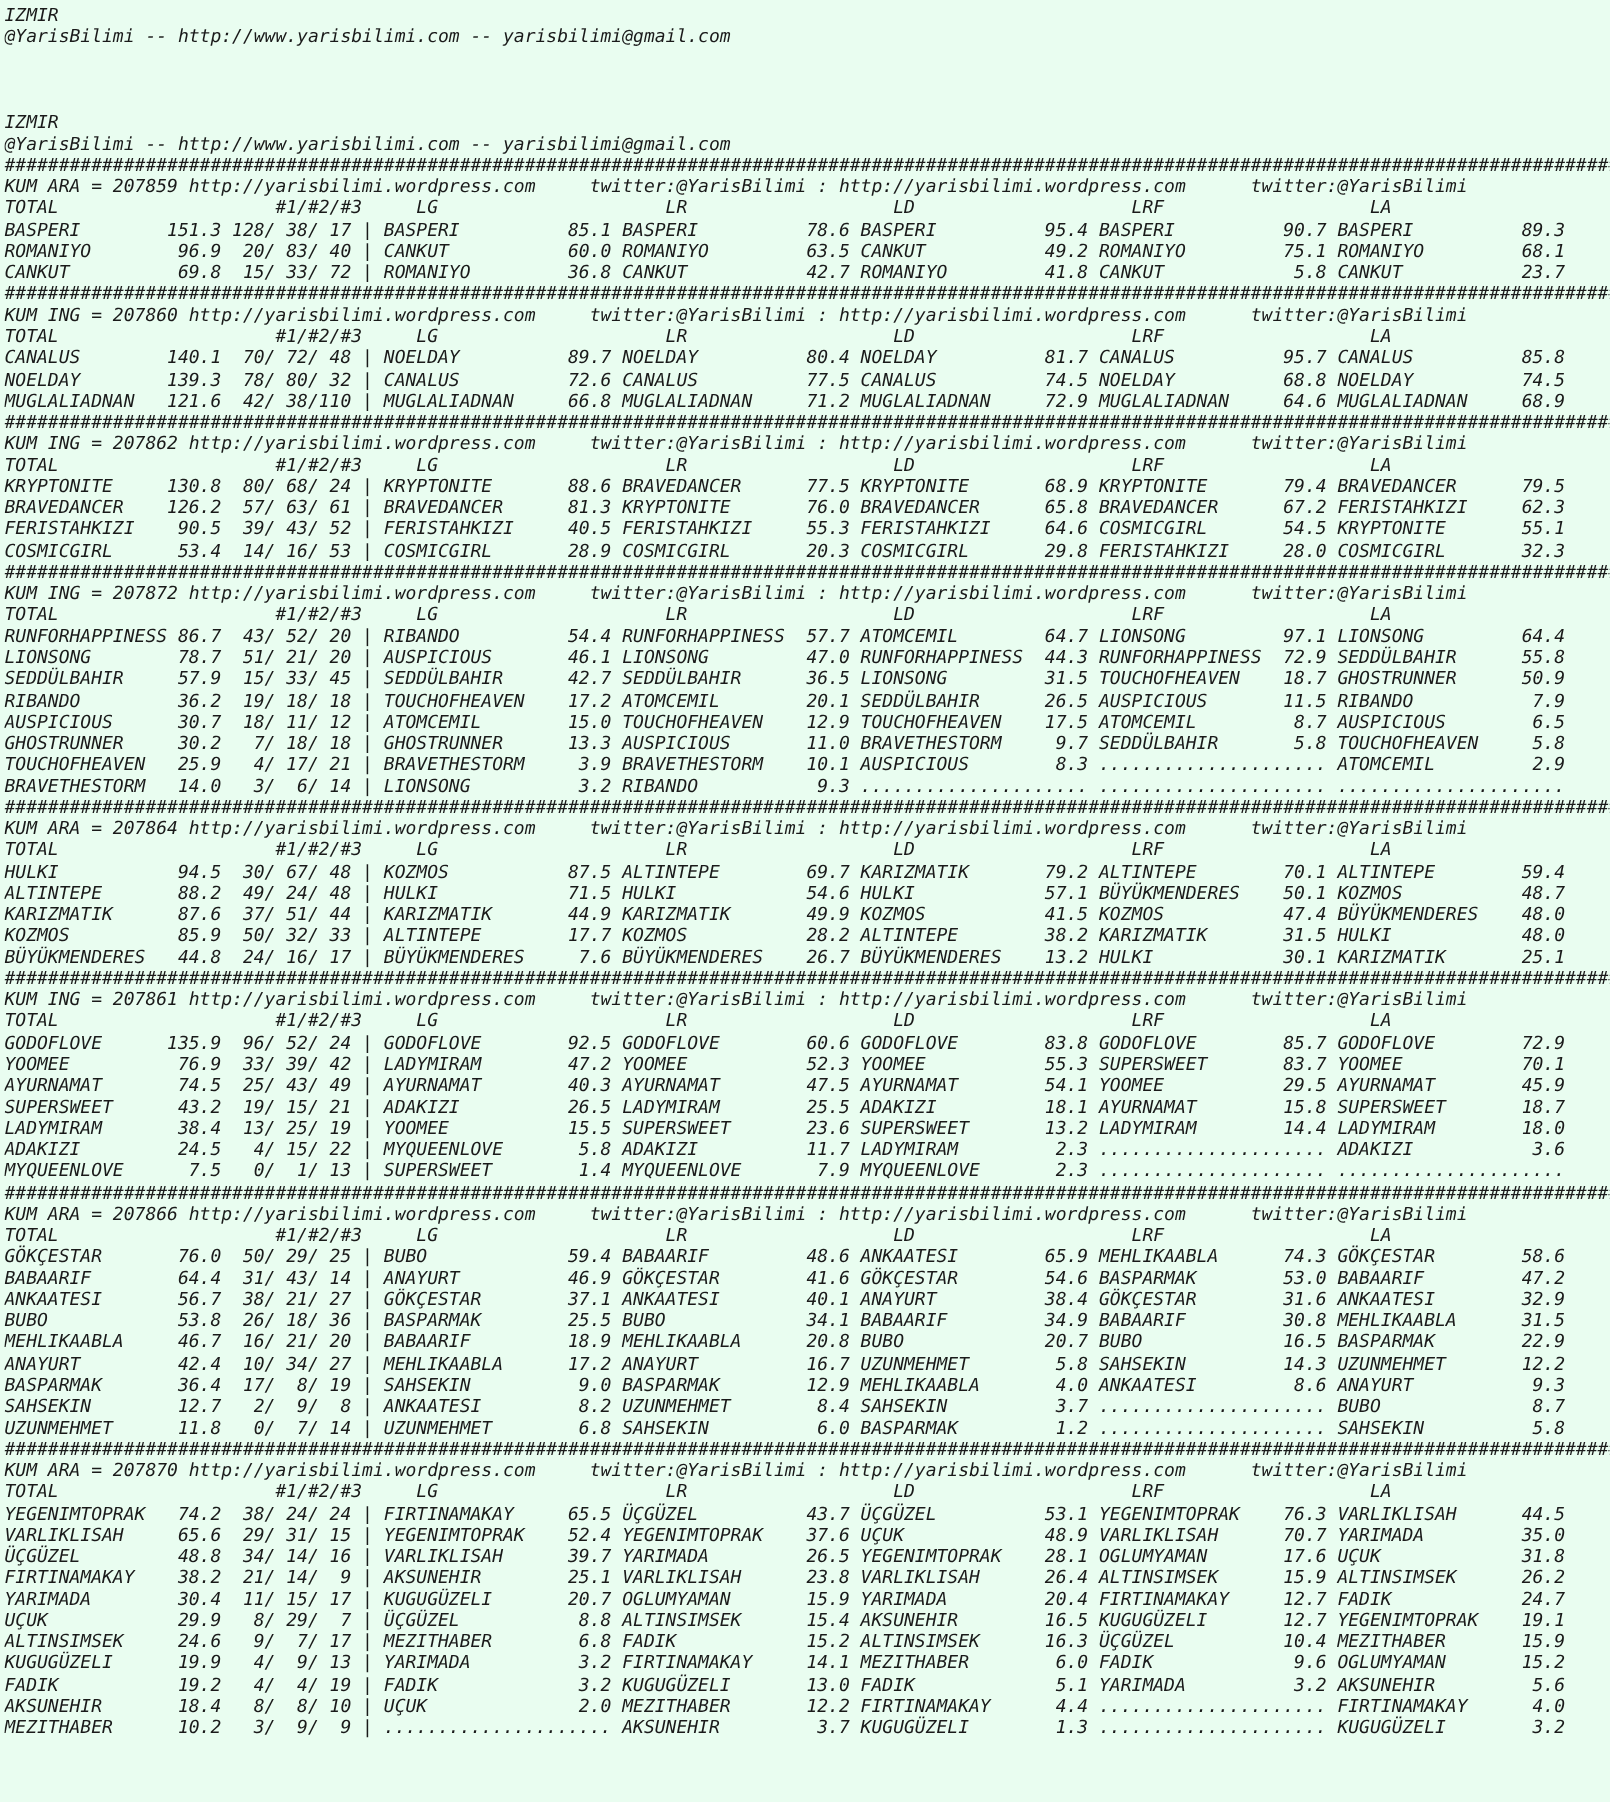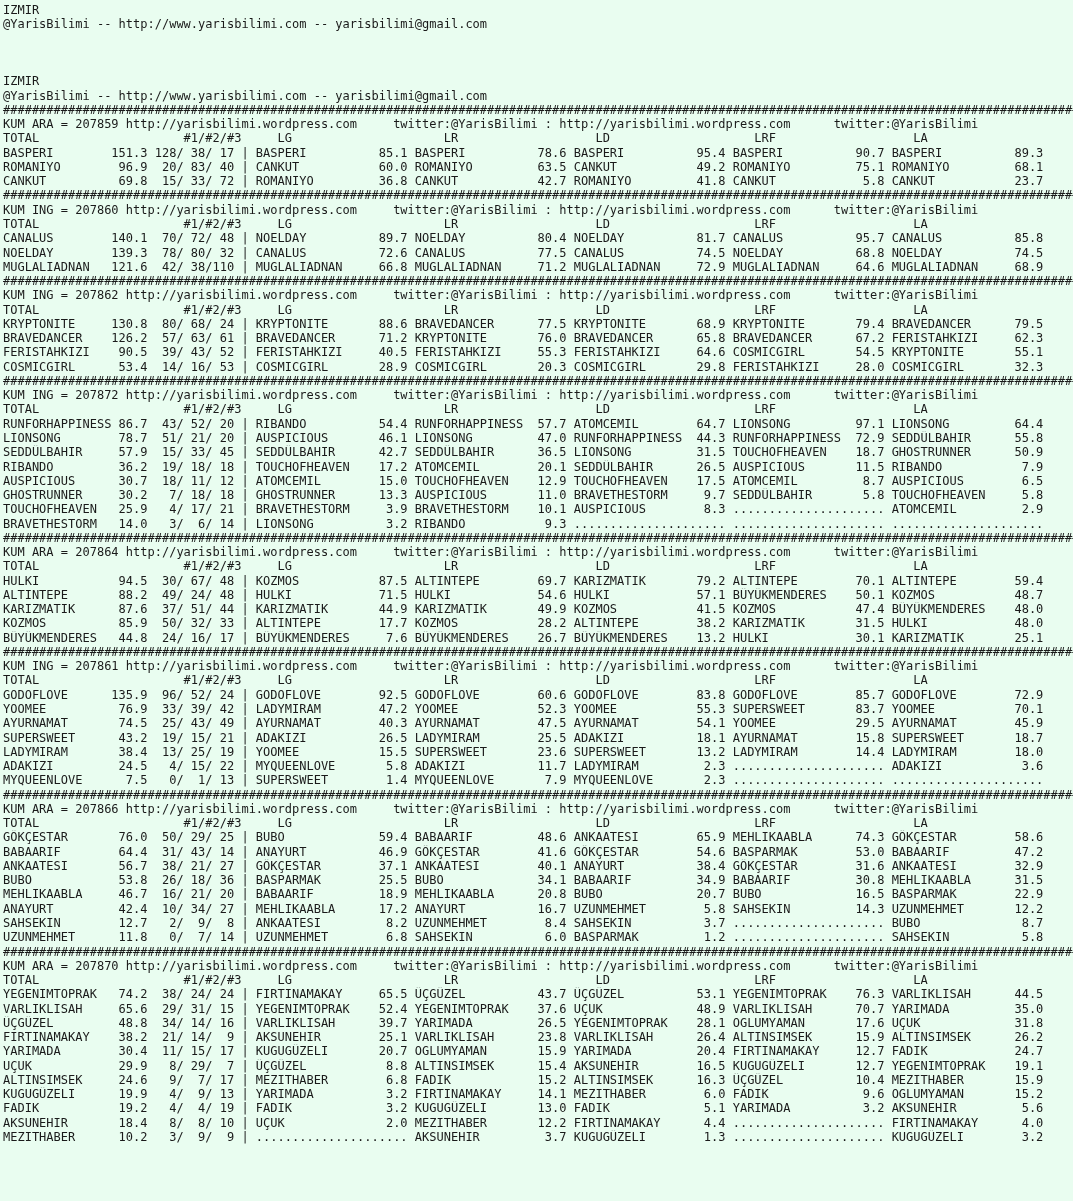--- a/index.html
+++ b/index.html
@@ -1,21 +1,21 @@
 <!DOCTYPE html>
 <html><head>
 <meta charset="utf-8">
 <style>
   html, body { margin: 0; padding: 0; }
   body {
     width: 1073px; height: 1201px;
     overflow: hidden;
     background: #e9fdf0;
   }
-  .page { width: 1073px; height: 1201px; overflow: hidden; }
+  .page { width: 1073px; height: 1201px; overflow: hidden; font-style: italic; }
   #report {
     font-family: "DejaVu Sans Mono", "Liberation Mono", monospace;
     font-size: 12px;
     color: #1a1a1a;
     padding: 3px 0 0 3px;
   }
   .line {
     height: 14.28px;
     line-height: 14.28px;
     white-space: pre;
@@ -44,21 +44,21 @@
         <div class="line">#####################################################################################################################################################</div>
         <div class="line">KUM ING = 207860 http://yarisbilimi.wordpress.com     twitter:@YarisBilimi : http://yarisbilimi.wordpress.com      twitter:@YarisBilimi</div>
         <div class="line">TOTAL                    #1/#2/#3     LG                     LR                   LD                    LRF                   LA    </div>
         <div class="line">CANALUS        140.1  70/ 72/ 48 | NOELDAY          89.7 NOELDAY          80.4 NOELDAY          81.7 CANALUS          95.7 CANALUS          85.8</div>
         <div class="line">NOELDAY        139.3  78/ 80/ 32 | CANALUS          72.6 CANALUS          77.5 CANALUS          74.5 NOELDAY          68.8 NOELDAY          74.5</div>
         <div class="line">MUGLALIADNAN   121.6  42/ 38/110 | MUGLALIADNAN     66.8 MUGLALIADNAN     71.2 MUGLALIADNAN     72.9 MUGLALIADNAN     64.6 MUGLALIADNAN     68.9</div>
         <div class="line">#####################################################################################################################################################</div>
         <div class="line">KUM ING = 207862 http://yarisbilimi.wordpress.com     twitter:@YarisBilimi : http://yarisbilimi.wordpress.com      twitter:@YarisBilimi</div>
         <div class="line">TOTAL                    #1/#2/#3     LG                     LR                   LD                    LRF                   LA    </div>
         <div class="line">KRYPTONITE     130.8  80/ 68/ 24 | KRYPTONITE       88.6 BRAVEDANCER      77.5 KRYPTONITE       68.9 KRYPTONITE       79.4 BRAVEDANCER      79.5</div>
-        <div class="line">BRAVEDANCER    126.2  57/ 63/ 61 | BRAVEDANCER      71.2 KRYPTONITE       76.0 BRAVEDANCER      65.8 BRAVEDANCER      67.2 FERISTAHKIZI     62.3</div>
+        <div class="line">BRAVEDANCER    126.2  57/ 63/ 61 | BRAVEDANCER      81.3 KRYPTONITE       76.0 BRAVEDANCER      65.8 BRAVEDANCER      67.2 FERISTAHKIZI     62.3</div>
         <div class="line">FERISTAHKIZI    90.5  39/ 43/ 52 | FERISTAHKIZI     40.5 FERISTAHKIZI     55.3 FERISTAHKIZI     64.6 COSMICGIRL       54.5 KRYPTONITE       55.1</div>
         <div class="line">COSMICGIRL      53.4  14/ 16/ 53 | COSMICGIRL       28.9 COSMICGIRL       20.3 COSMICGIRL       29.8 FERISTAHKIZI     28.0 COSMICGIRL       32.3</div>
         <div class="line">#####################################################################################################################################################</div>
         <div class="line">KUM ING = 207872 http://yarisbilimi.wordpress.com     twitter:@YarisBilimi : http://yarisbilimi.wordpress.com      twitter:@YarisBilimi</div>
         <div class="line">TOTAL                    #1/#2/#3     LG                     LR                   LD                    LRF                   LA    </div>
         <div class="line">RUNFORHAPPINESS 86.7  43/ 52/ 20 | RIBANDO          54.4 RUNFORHAPPINESS  57.7 ATOMCEMIL        64.7 LIONSONG         97.1 LIONSONG         64.4</div>
         <div class="line">LIONSONG        78.7  51/ 21/ 20 | AUSPICIOUS       46.1 LIONSONG         47.0 RUNFORHAPPINESS  44.3 RUNFORHAPPINESS  72.9 SEDDÜLBAHIR      55.8</div>
         <div class="line">SEDDÜLBAHIR     57.9  15/ 33/ 45 | SEDDÜLBAHIR      42.7 SEDDÜLBAHIR      36.5 LIONSONG         31.5 TOUCHOFHEAVEN    18.7 GHOSTRUNNER      50.9</div>
         <div class="line">RIBANDO         36.2  19/ 18/ 18 | TOUCHOFHEAVEN    17.2 ATOMCEMIL        20.1 SEDDÜLBAHIR      26.5 AUSPICIOUS       11.5 RIBANDO           7.9</div>
         <div class="line">AUSPICIOUS      30.7  18/ 11/ 12 | ATOMCEMIL        15.0 TOUCHOFHEAVEN    12.9 TOUCHOFHEAVEN    17.5 ATOMCEMIL         8.7 AUSPICIOUS        6.5</div>
@@ -85,20 +85,21 @@
         <div class="line">MYQUEENLOVE      7.5   0/  1/ 13 | SUPERSWEET        1.4 MYQUEENLOVE       7.9 MYQUEENLOVE       2.3 ..................... .....................</div>
         <div class="line">#####################################################################################################################################################</div>
         <div class="line">KUM ARA = 207866 http://yarisbilimi.wordpress.com     twitter:@YarisBilimi : http://yarisbilimi.wordpress.com      twitter:@YarisBilimi</div>
         <div class="line">TOTAL                    #1/#2/#3     LG                     LR                   LD                    LRF                   LA    </div>
         <div class="line">GÖKÇESTAR       76.0  50/ 29/ 25 | BUBO             59.4 BABAARIF         48.6 ANKAATESI        65.9 MEHLIKAABLA      74.3 GÖKÇESTAR        58.6</div>
         <div class="line">BABAARIF        64.4  31/ 43/ 14 | ANAYURT          46.9 GÖKÇESTAR        41.6 GÖKÇESTAR        54.6 BASPARMAK        53.0 BABAARIF         47.2</div>
         <div class="line">ANKAATESI       56.7  38/ 21/ 27 | GÖKÇESTAR        37.1 ANKAATESI        40.1 ANAYURT          38.4 GÖKÇESTAR        31.6 ANKAATESI        32.9</div>
         <div class="line">BUBO            53.8  26/ 18/ 36 | BASPARMAK        25.5 BUBO             34.1 BABAARIF         34.9 BABAARIF         30.8 MEHLIKAABLA      31.5</div>
         <div class="line">MEHLIKAABLA     46.7  16/ 21/ 20 | BABAARIF         18.9 MEHLIKAABLA      20.8 BUBO             20.7 BUBO             16.5 BASPARMAK        22.9</div>
         <div class="line">ANAYURT         42.4  10/ 34/ 27 | MEHLIKAABLA      17.2 ANAYURT          16.7 UZUNMEHMET        5.8 SAHSEKIN         14.3 UZUNMEHMET       12.2</div>
+        <div class="line">BASPARMAK       36.4  17/  8/ 19 | SAHSEKIN          9.0 BASPARMAK        12.9 MEHLIKAABLA       4.0 ANKAATESI         8.6 ANAYURT           9.3</div>
         <div class="line">SAHSEKIN        12.7   2/  9/  8 | ANKAATESI         8.2 UZUNMEHMET        8.4 SAHSEKIN          3.7 ..................... BUBO              8.7</div>
         <div class="line">UZUNMEHMET      11.8   0/  7/ 14 | UZUNMEHMET        6.8 SAHSEKIN          6.0 BASPARMAK         1.2 ..................... SAHSEKIN          5.8</div>
         <div class="line">#####################################################################################################################################################</div>
         <div class="line">KUM ARA = 207870 http://yarisbilimi.wordpress.com     twitter:@YarisBilimi : http://yarisbilimi.wordpress.com      twitter:@YarisBilimi</div>
         <div class="line">TOTAL                    #1/#2/#3     LG                     LR                   LD                    LRF                   LA    </div>
         <div class="line">YEGENIMTOPRAK   74.2  38/ 24/ 24 | FIRTINAMAKAY     65.5 ÜÇGÜZEL          43.7 ÜÇGÜZEL          53.1 YEGENIMTOPRAK    76.3 VARLIKLISAH      44.5</div>
         <div class="line">VARLIKLISAH     65.6  29/ 31/ 15 | YEGENIMTOPRAK    52.4 YEGENIMTOPRAK    37.6 UÇUK             48.9 VARLIKLISAH      70.7 YARIMADA         35.0</div>
         <div class="line">ÜÇGÜZEL         48.8  34/ 14/ 16 | VARLIKLISAH      39.7 YARIMADA         26.5 YEGENIMTOPRAK    28.1 OGLUMYAMAN       17.6 UÇUK             31.8</div>
         <div class="line">FIRTINAMAKAY    38.2  21/ 14/  9 | AKSUNEHIR        25.1 VARLIKLISAH      23.8 VARLIKLISAH      26.4 ALTINSIMSEK      15.9 ALTINSIMSEK      26.2</div>
         <div class="line">YARIMADA        30.4  11/ 15/ 17 | KUGUGÜZELI       20.7 OGLUMYAMAN       15.9 YARIMADA         20.4 FIRTINAMAKAY     12.7 FADIK            24.7</div>

